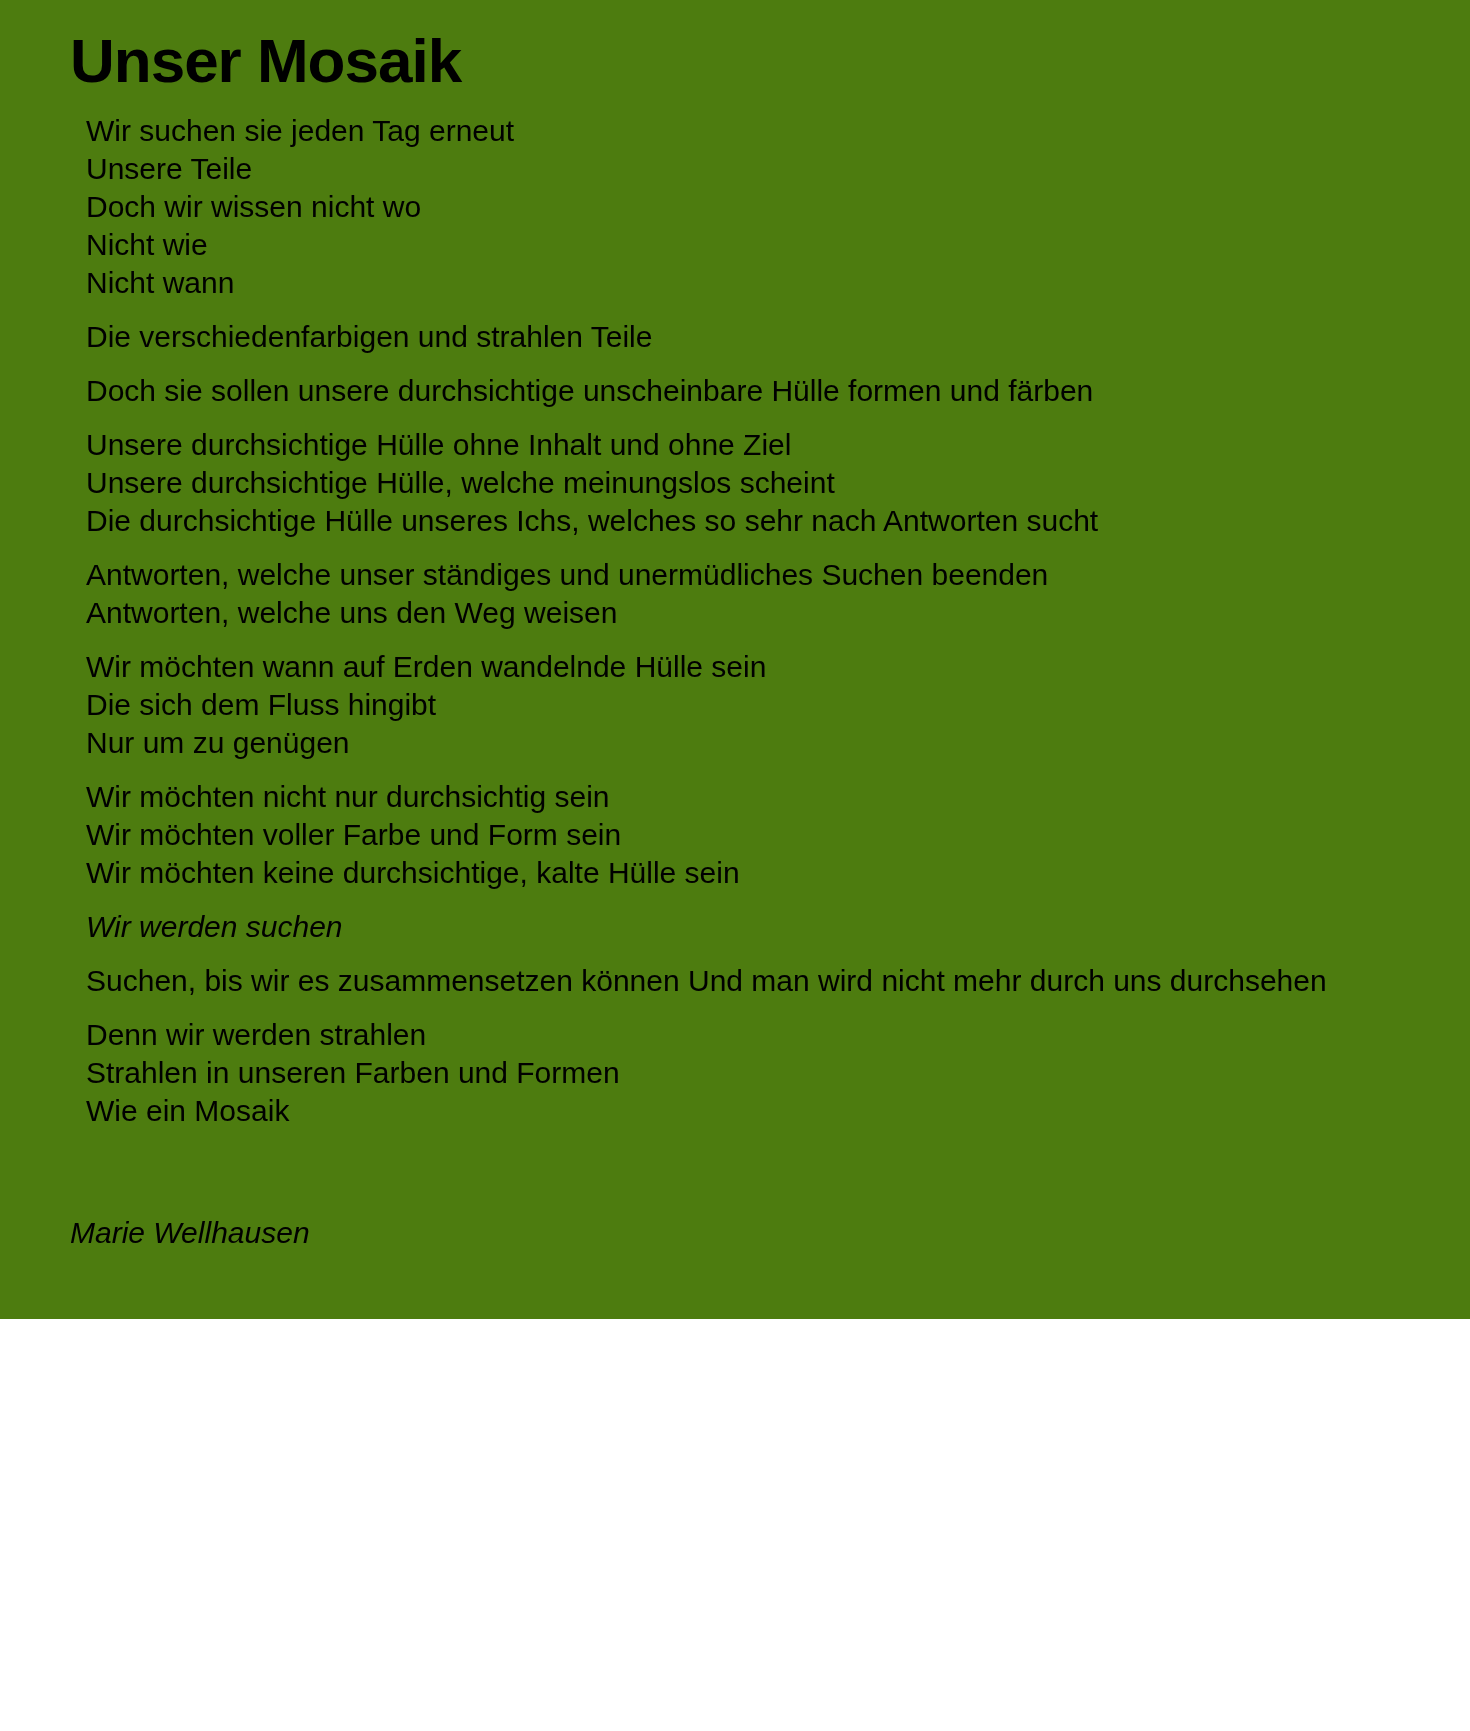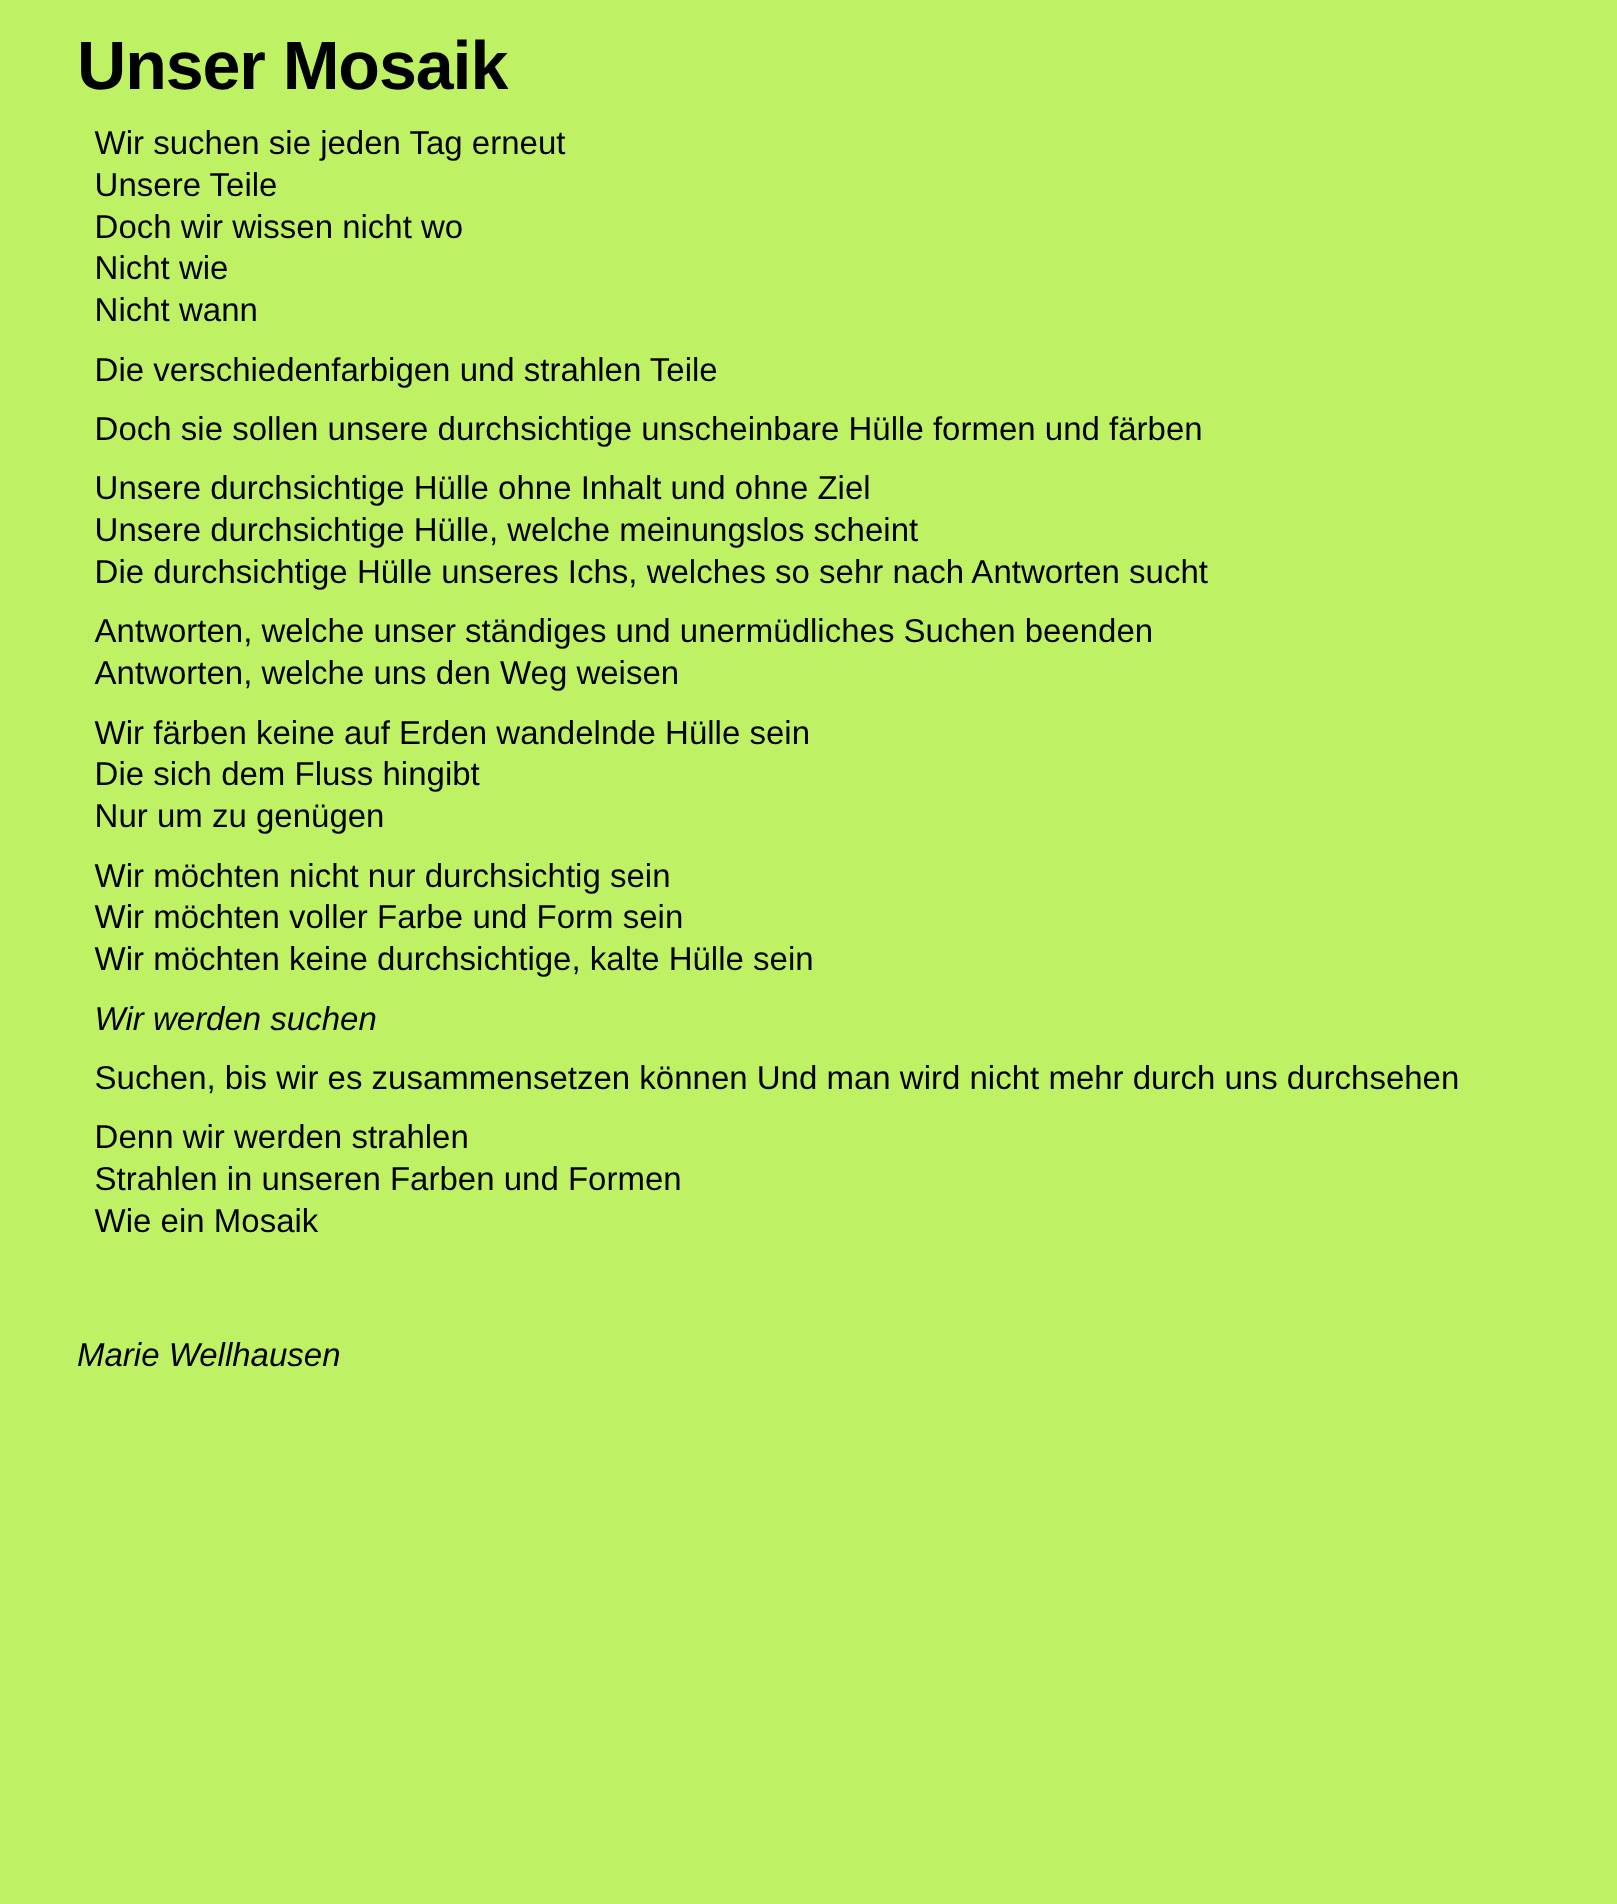--- a/index.html
+++ b/index.html
@@ -2,24 +2,24 @@
 <html><head>
 <meta charset="utf-8">
 <style>
   html, body {
     margin: 0;
     padding: 0;
     background: #ffffff;
   }
   .page {
     width: 1470px;
-    height: 1731px;
+    height: 1319px;
     box-sizing: border-box;
     padding: 25px 70px 0 70px;
-    background: #bef264;
+    background: #4d7c0f;
     color: #000000;
     font-family: "Liberation Sans", sans-serif;
     overflow: hidden;
   }
   h1.title {
     margin: 0;
     font-size: 62px;
     line-height: 1.15;
     font-weight: bold;
     letter-spacing: -1px;
@@ -79,21 +79,21 @@
     <span class="line">Unsere durchsichtige Hülle, welche meinungslos scheint</span>
     <span class="line">Die durchsichtige Hülle unseres Ichs, welches so sehr nach Antworten sucht</span>
   </p>
 
   <p class="stanza stanza-5">
     <span class="line">Antworten, welche unser ständiges und unermüdliches Suchen beenden</span>
     <span class="line">Antworten, welche uns den Weg weisen</span>
   </p>
 
   <p class="stanza stanza-6">
-    <span class="line">Wir färben keine auf Erden wandelnde Hülle sein</span>
+    <span class="line">Wir möchten wann auf Erden wandelnde Hülle sein</span>
     <span class="line">Die sich dem Fluss hingibt</span>
     <span class="line">Nur um zu genügen</span>
   </p>
 
   <p class="stanza stanza-7">
     <span class="line">Wir möchten nicht nur durchsichtig sein</span>
     <span class="line">Wir möchten voller Farbe und Form sein</span>
     <span class="line">Wir möchten keine durchsichtige, kalte Hülle sein</span>
   </p>
 

